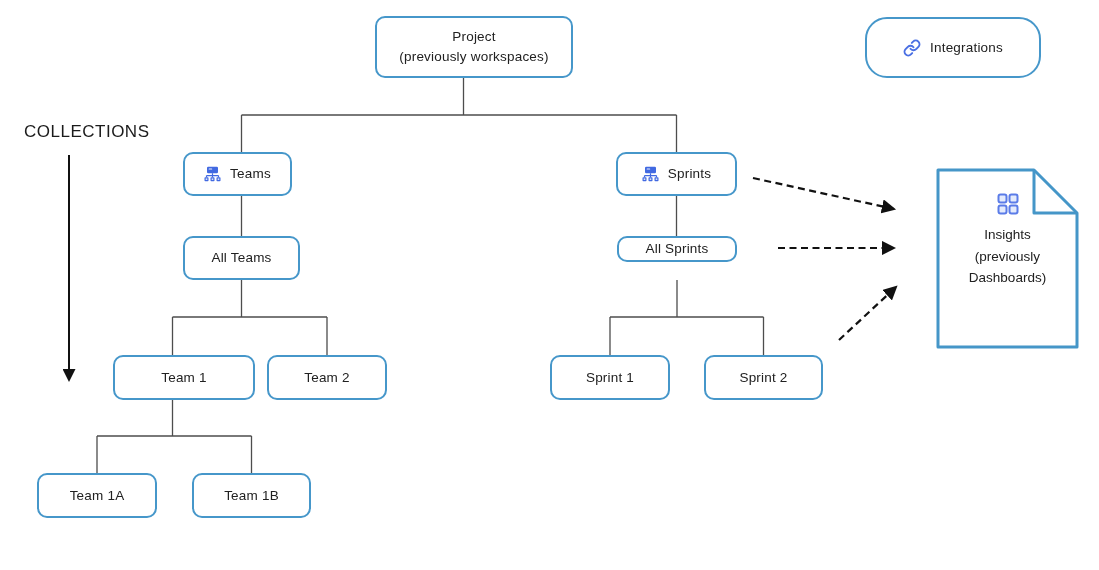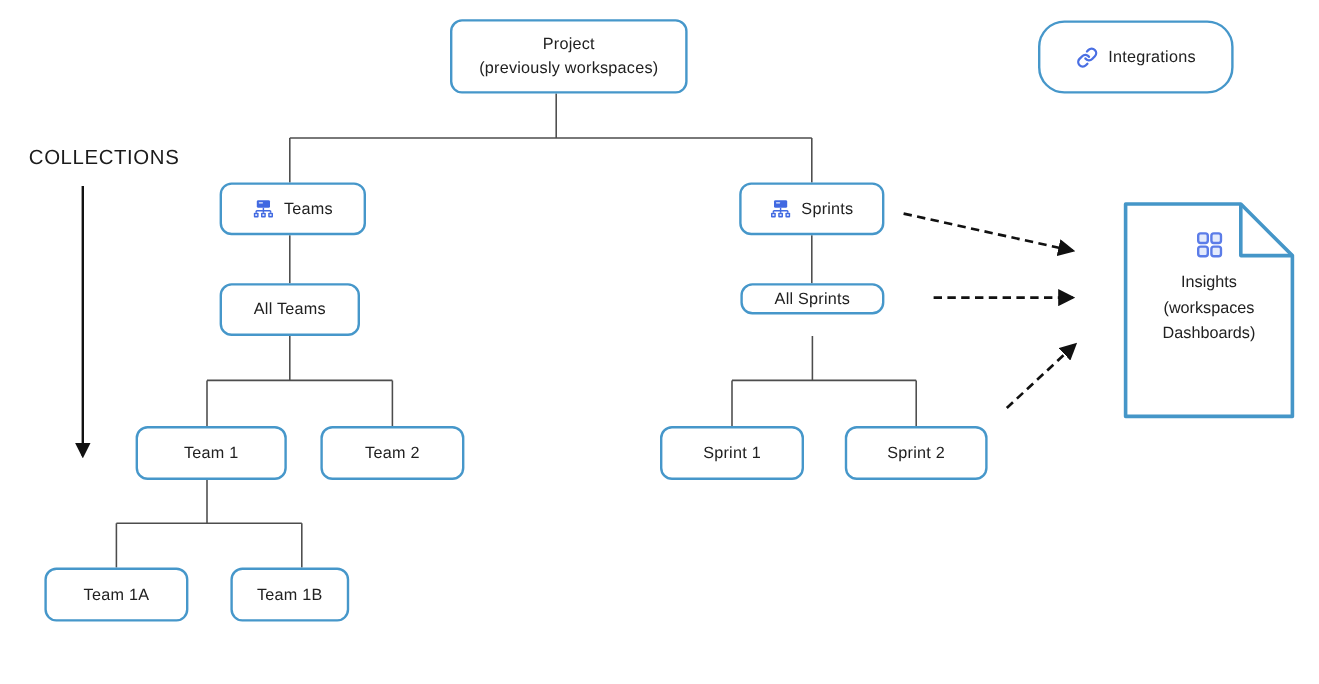--- a/index.html
+++ b/index.html
@@ -94,31 +94,31 @@
     </g>
   </svg>
 
   <div class="collections-label">COLLECTIONS</div>
 
   <div class="node" style="left:375px; top:16px; width:198px; height:62px;">
     <span class="label">Project
 (previously workspaces)</span>
   </div>
 
-  <div class="node pill" style="left:865px; top:17px; width:163px; height:61px;">
+  <div class="node pill" style="left:865px; top:17px; width:176px; height:61px;">
     <span>
       <svg width="18" height="18" viewBox="0 0 24 24" fill="none" stroke="#4a6fe3" stroke-width="2.6" stroke-linecap="round" stroke-linejoin="round">
         <path d="M10 13a5 5 0 0 0 7.54.54l3-3a5 5 0 0 0-7.07-7.07l-1.72 1.71"></path>
         <path d="M14 11a5 5 0 0 0-7.54-.54l-3 3a5 5 0 0 0 7.07 7.07l1.71-1.71"></path>
       </svg>
     </span>
     <span class="label">Integrations</span>
   </div>
 
-  <div class="node" style="left:183px; top:152px; width:122px; height:44px;">
+  <div class="node" style="left:183px; top:152px; width:109px; height:44px;">
     <span>
       <svg width="17" height="16" viewBox="0 0 17 16">
         <rect x="3" y="0.8" width="11" height="6.4" rx="1.2" fill="#4169e1"></rect>
         <rect x="4.6" y="2.5" width="3.6" height="1.1" rx="0.55" fill="#ffffff" opacity="0.9"></rect>
         <path d="M8.5 7.2 V9.6 M2.5 9.6 H14.5 M2.5 9.6 V11.2 M8.5 9.6 V11.2 M14.5 9.6 V11.2" stroke="#4169e1" stroke-width="1.2" fill="none"></path>
         <rect x="0.5" y="11.2" width="4" height="4" rx="0.8" fill="#4169e1"></rect>
         <rect x="6.5" y="11.2" width="4" height="4" rx="0.8" fill="#4169e1"></rect>
         <rect x="12.5" y="11.2" width="4" height="4" rx="0.8" fill="#4169e1"></rect>
         <rect x="1.7" y="12.4" width="1.6" height="1.6" fill="#dbe3fb"></rect>
         <rect x="7.7" y="12.4" width="1.6" height="1.6" fill="#dbe3fb"></rect>
@@ -146,51 +146,51 @@
   </div>
 
   <div class="node" style="left:183px; top:236px; width:117px; height:44px;">
     <span class="label">All Teams</span>
   </div>
 
   <div class="node" style="left:617px; top:236px; width:120px; height:26px;">
     <span class="label">All Sprints</span>
   </div>
 
-  <div class="node" style="left:113px; top:355px; width:126px; height:45px;">
+  <div class="node" style="left:113px; top:355px; width:142px; height:45px;">
     <span class="label">Team 1</span>
   </div>
 
   <div class="node" style="left:267px; top:355px; width:120px; height:45px;">
     <span class="label">Team 2</span>
   </div>
 
   <div class="node" style="left:550px; top:355px; width:120px; height:45px;">
     <span class="label">Sprint 1</span>
   </div>
 
   <div class="node" style="left:704px; top:355px; width:119px; height:45px;">
     <span class="label">Sprint 2</span>
   </div>
 
   <div class="node" style="left:37px; top:473px; width:120px; height:45px;">
     <span class="label">Team 1A</span>
   </div>
 
-  <div class="node" style="left:192px; top:473px; width:99px; height:45px;">
+  <div class="node" style="left:192px; top:473px; width:119px; height:45px;">
     <span class="label">Team 1B</span>
   </div>
 
   <div class="insights-content">
     <span>
       <svg width="22" height="22" viewBox="0 0 22 22" fill="#e4ebfc" stroke="#5b7ce8" stroke-width="2">
         <rect x="1.5" y="1.5" width="8" height="8" rx="2"></rect>
         <rect x="12.5" y="1.5" width="8" height="8" rx="2"></rect>
         <rect x="1.5" y="12.5" width="8" height="8" rx="2"></rect>
         <rect x="12.5" y="12.5" width="8" height="8" rx="2"></rect>
       </svg>
     </span>
     <span class="label">Insights
-(workspaces
+(previously
 Dashboards)</span>
   </div>
 
 </div>
 
 </body></html>

